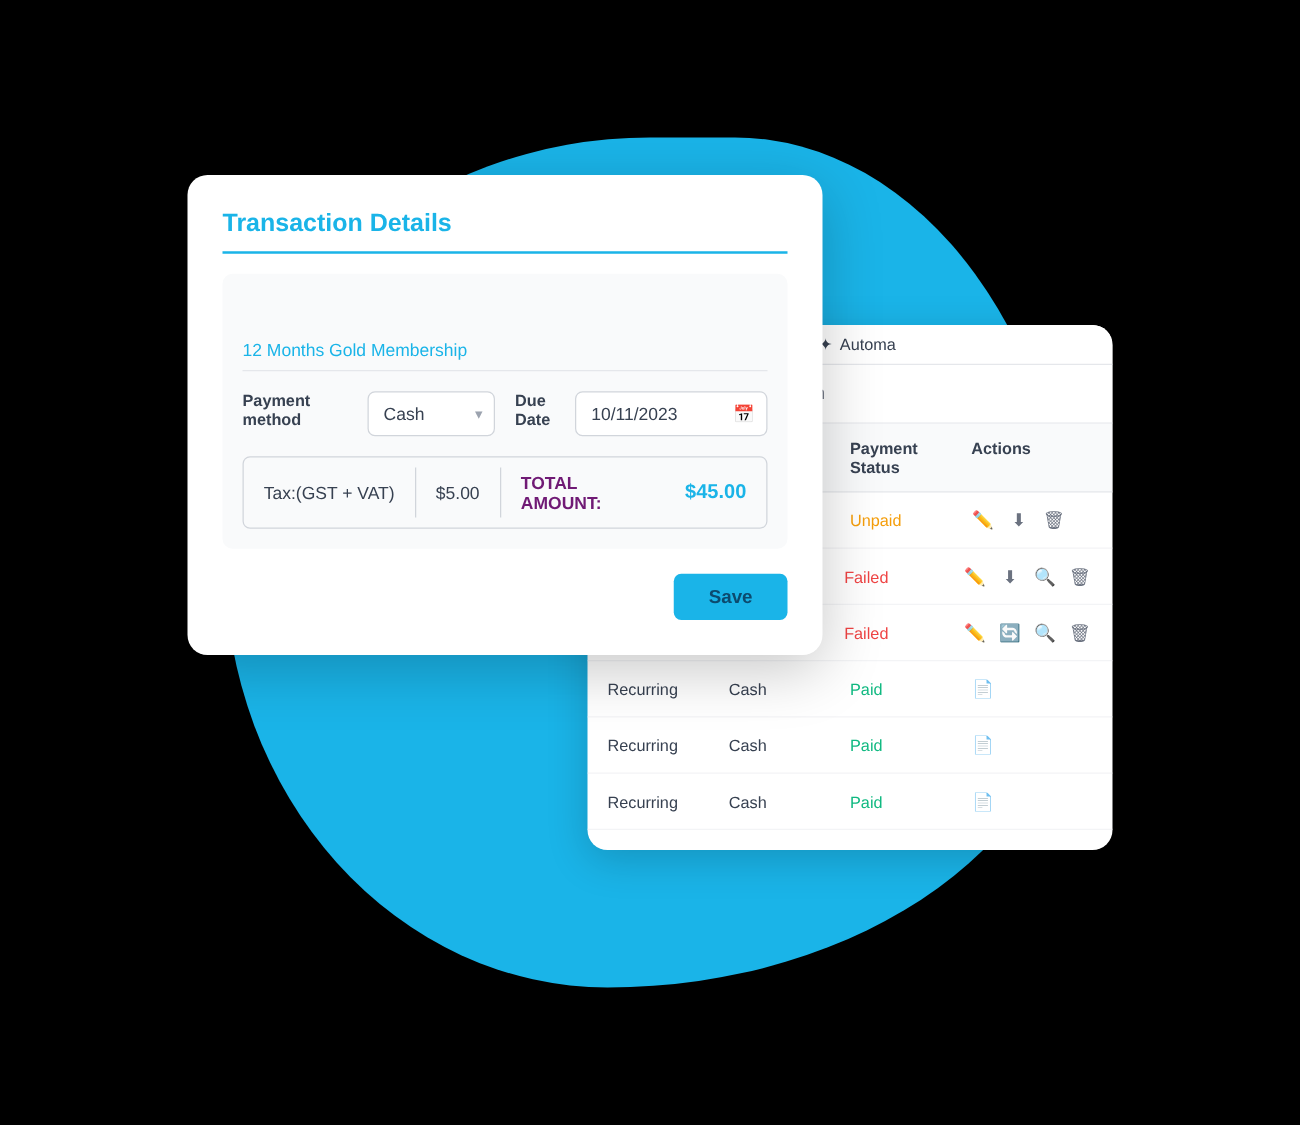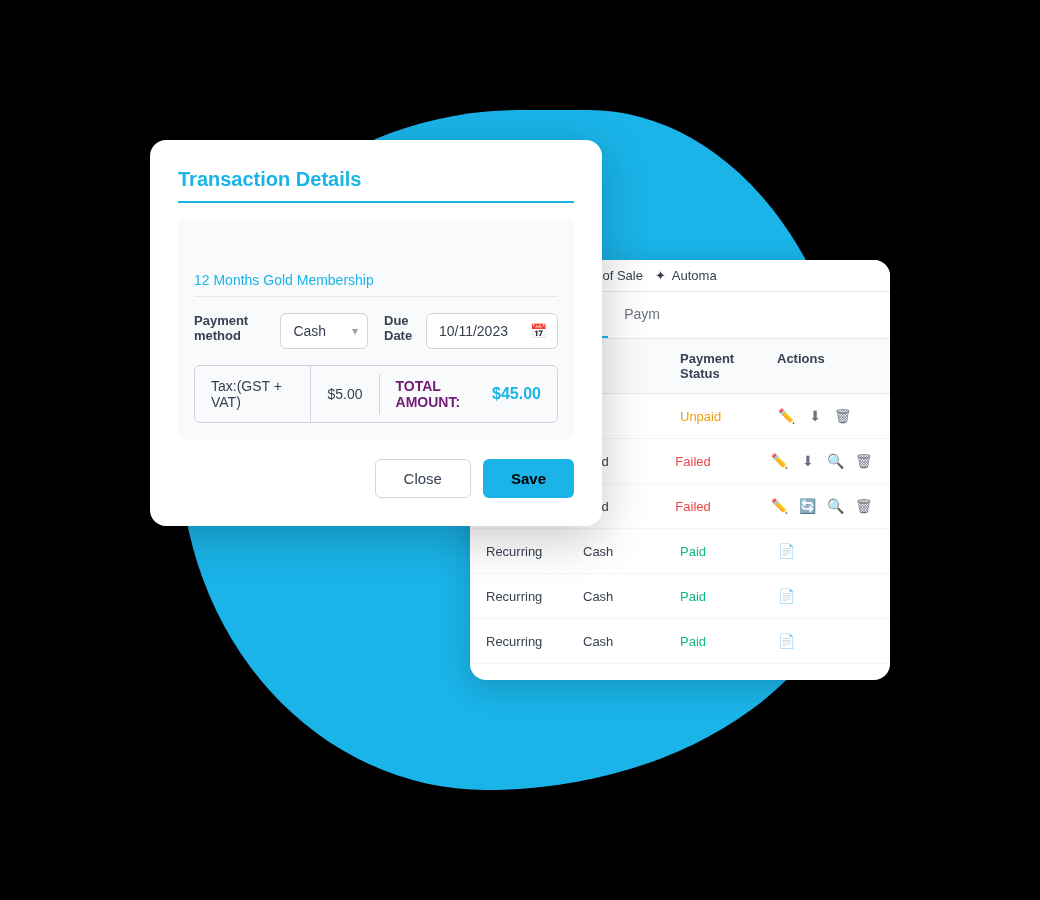--- a/index.html
+++ b/index.html
@@ -137,21 +137,21 @@
       align-items: center;
       justify-content: center;
       font-size: 14px;
     }
 
     
     .main-card {
       position: absolute;
       top: 80px;
       left: 20px;
-      width: 452px;
+      width: 508px;
       background: #fff;
       border-radius: 16px;
       box-shadow: 0 12px 48px rgba(0,0,0,0.22);
       z-index: 3;
       padding: 28px;
     }
 
     .modal-title {
       font-size: 20px;
       font-weight: 700;
@@ -301,21 +301,21 @@
       cursor: pointer;
       font-weight: 500;
     }
 
     .btn-save {
       padding: 10px 28px;
       border: none;
       border-radius: 6px;
       background: #1ab4e8;
       font-size: 15px;
-      color: #000000;
+      color: #0c4a6e;
       cursor: pointer;
       font-weight: 600;
     }
 
     .divider {
       height: 1px;
       background: #e5e7eb;
       margin: 8px 0 16px 0;
     }
   </style>
@@ -459,17 +459,16 @@
 
       <div class="tax-row">
         <span class="tax-label">Tax:(GST + VAT)</span>
         <span class="tax-amount">$5.00</span>
         <span class="total-label">TOTAL AMOUNT:</span>
         <span class="total-amount">$45.00</span>
       </div>
     </div>
 
     <div class="modal-footer">
-      <button class="btn-close">Close</button>
       <button class="btn-save">Save</button>
     </div>
   </div>
 </div>
 
 </body></html>

